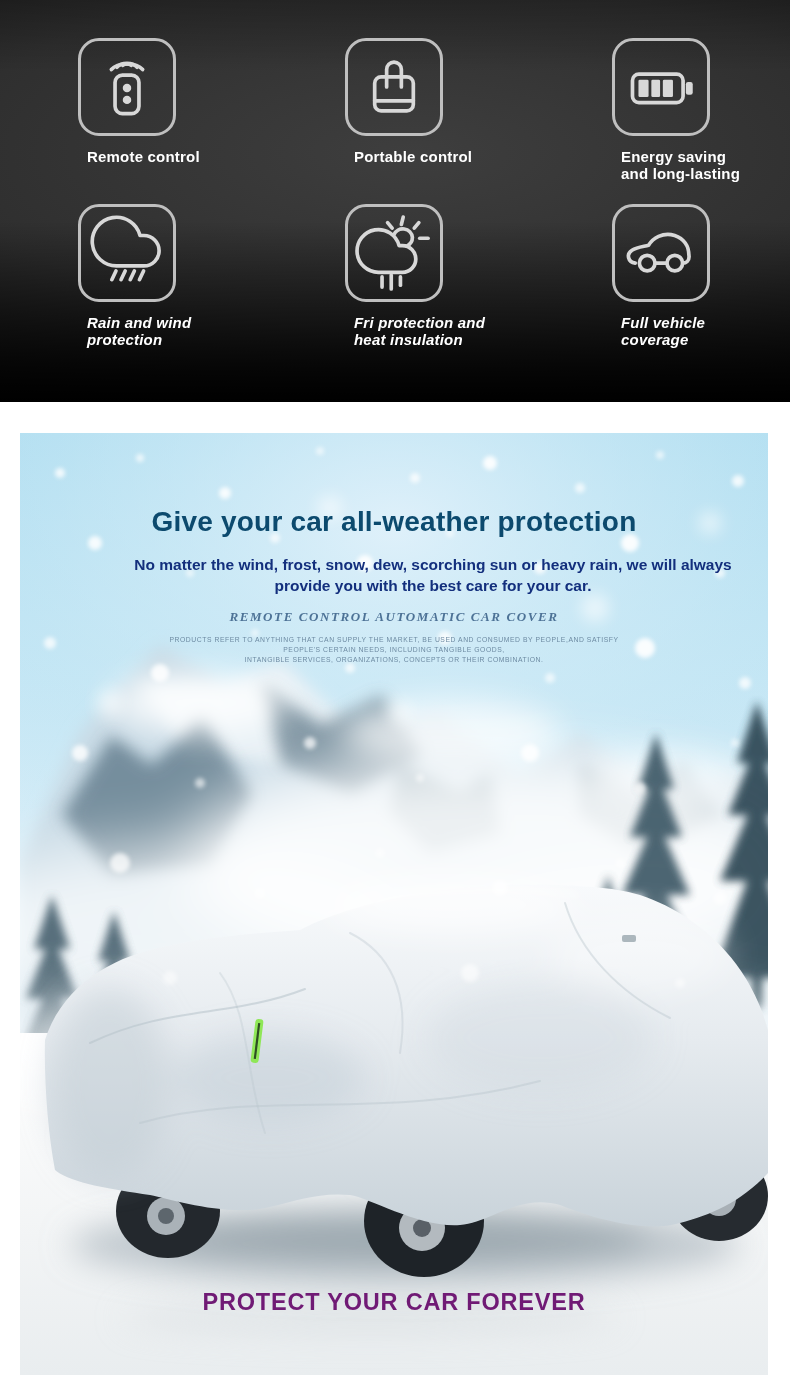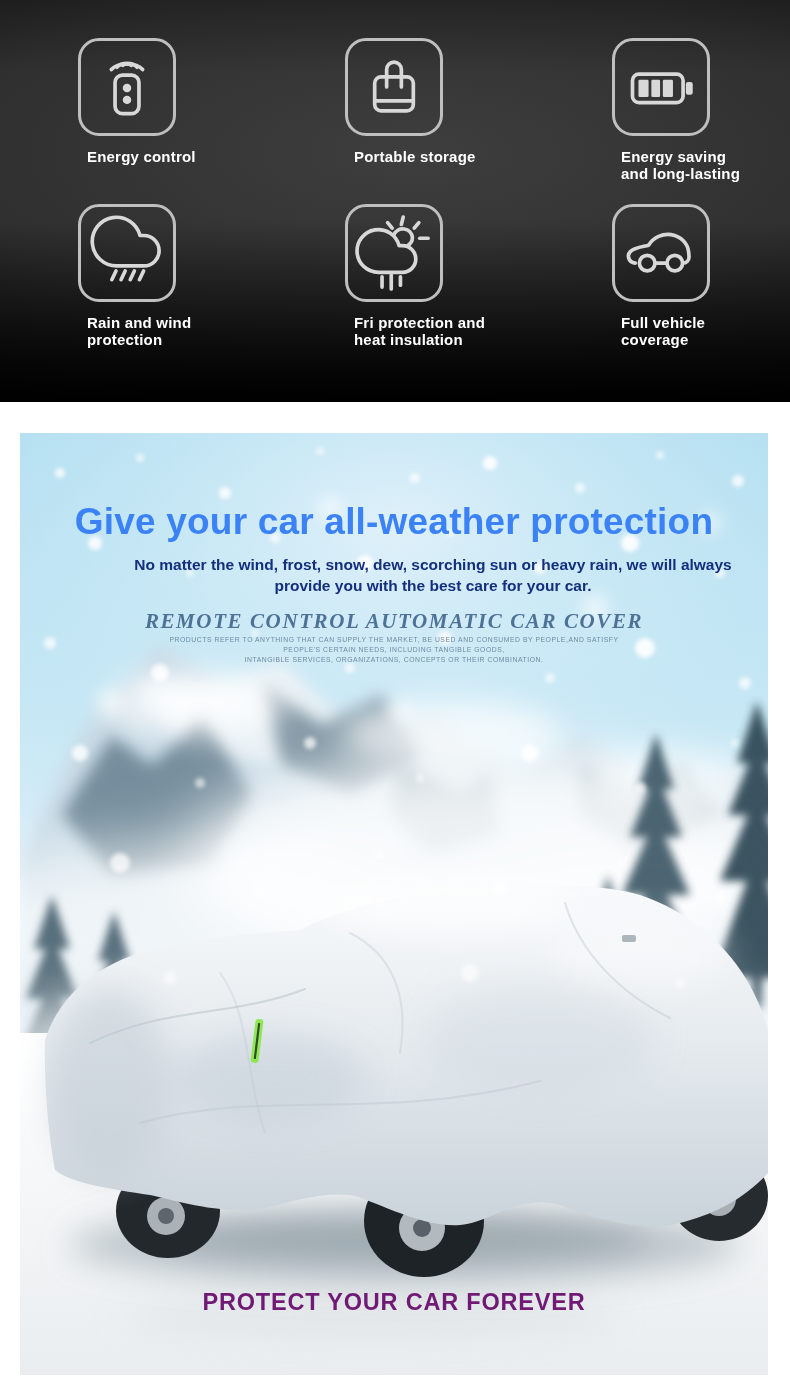--- a/index.html
+++ b/index.html
@@ -8,44 +8,44 @@
 
   
   .features{
     width:790px;height:402px;
     background:
       linear-gradient(180deg, rgba(0,0,0,.25) 0%, rgba(0,0,0,0) 18%, rgba(0,0,0,0) 55%, rgba(0,0,0,.85) 92%, #000 100%),
       radial-gradient(130% 95% at 52% 38%, #3e3e3e 0%, #2f2f2f 45%, #191919 78%, #0a0a0a 100%);
     padding-top:38px;box-sizing:border-box;
   }
   .feat-row{display:flex;padding-left:78px;}
-  .feat-row + .feat-row{margin-top:22px;}
+  .feat-row + .feat-row{margin-top:22px;font-style:italic;}
   .feature{width:267px;flex:none;}
   .icon-box{
     width:92px;height:92px;border:3px solid #bfbfbf;border-radius:21px;
     display:flex;align-items:center;justify-content:center;
   }
   .icon-box svg{width:92px;height:92px;display:block;}
   .icon-box path,.icon-box rect,.icon-box circle,.icon-box line{
     stroke:#d8d8d8;stroke-width:4;fill:none;stroke-linecap:round;stroke-linejoin:round;}
   .icon-box .fill{fill:#d8d8d8;stroke:none;}
   .feature-label{
     margin:12px 0 0 9px;color:#fff;font-weight:700;font-size:15px;line-height:17px;
     letter-spacing:.2px;white-space:pre-line;}
 
   
   .hero{
     position:absolute;left:20px;top:433px;width:748px;height:942px;overflow:hidden;
   }
   .scene{position:absolute;inset:0;width:748px;height:942px;}
   .overlay{position:absolute;left:0;width:100%;text-align:center;}
-  .headline{top:72px;font-weight:800;font-size:37px;line-height:34px;color:#3b82f6;letter-spacing:.2px;}
+  .headline{top:72px;font-weight:800;font-size:28px;line-height:34px;color:#0c4a6e;letter-spacing:.2px;}
   .subheadline{top:121px;font-weight:700;font-size:15.5px;line-height:21px;color:#132f7d;white-space:pre-line;padding-left:39px;}
   .tagline{top:176px;font-family:"Liberation Serif",serif;font-style:italic;font-weight:700;
-           font-size:21px;color:#4d7296;letter-spacing:1.6px;}
+           font-size:13px;color:#4d7296;letter-spacing:1.6px;}
   .fineprint{top:202px;font-weight:400;font-size:6.8px;line-height:10px;color:#6d8aa2;letter-spacing:.55px;}
   .footer-text{top:856px;font-weight:700;font-size:23.5px;color:#701a75;letter-spacing:.8px;}
 </style>
 </head>
 <body>
 
 <div class="page">
 
   <section class="features">
     <div class="feat-row">
@@ -54,32 +54,32 @@
         <div class="icon-box">
           <svg viewBox="0 0 100 100">
             <path d="M33 31 C40 23 60 23 67 31"></path>
             <path d="M39 28.5 C44 23 56 23 61 28.5"></path>
             <path d="M45.5 26.5 C47.5 24.3 52.5 24.3 54.5 26.5"></path>
             <rect x="37" y="37" width="26" height="42" rx="8"></rect>
             <circle class="fill" cx="50" cy="51" r="4.6"></circle>
             <circle class="fill" cx="50" cy="64" r="4.6"></circle>
           </svg>
         </div>
-        <div class="feature-label">Energy control</div>
+        <div class="feature-label">Remote control</div>
       </div>
 
       <div class="feature">
         <div class="icon-box">
           <svg viewBox="0 0 100 100">
             <rect x="29" y="39" width="42" height="37" rx="7"></rect>
             <path d="M42 50 V31 a8 8 0 0 1 16 0 V50"></path>
             <path d="M29 65 H71"></path>
           </svg>
         </div>
-        <div class="feature-label">Portable storage</div>
+        <div class="feature-label">Portable control</div>
       </div>
 
       <div class="feature">
         <div class="icon-box">
           <svg viewBox="0 0 100 100">
             <rect x="19" y="36" width="55" height="31" rx="7"></rect>
             <rect class="fill" x="25.5" y="42" width="11" height="19" rx="1.5"></rect>
             <rect class="fill" x="39.5" y="42" width="9.5" height="19" rx="1.5"></rect>
             <rect class="fill" x="52" y="42" width="11" height="19" rx="1.5"></rect>
             <rect class="fill" x="77" y="44.5" width="7.5" height="14" rx="2.5"></rect>

